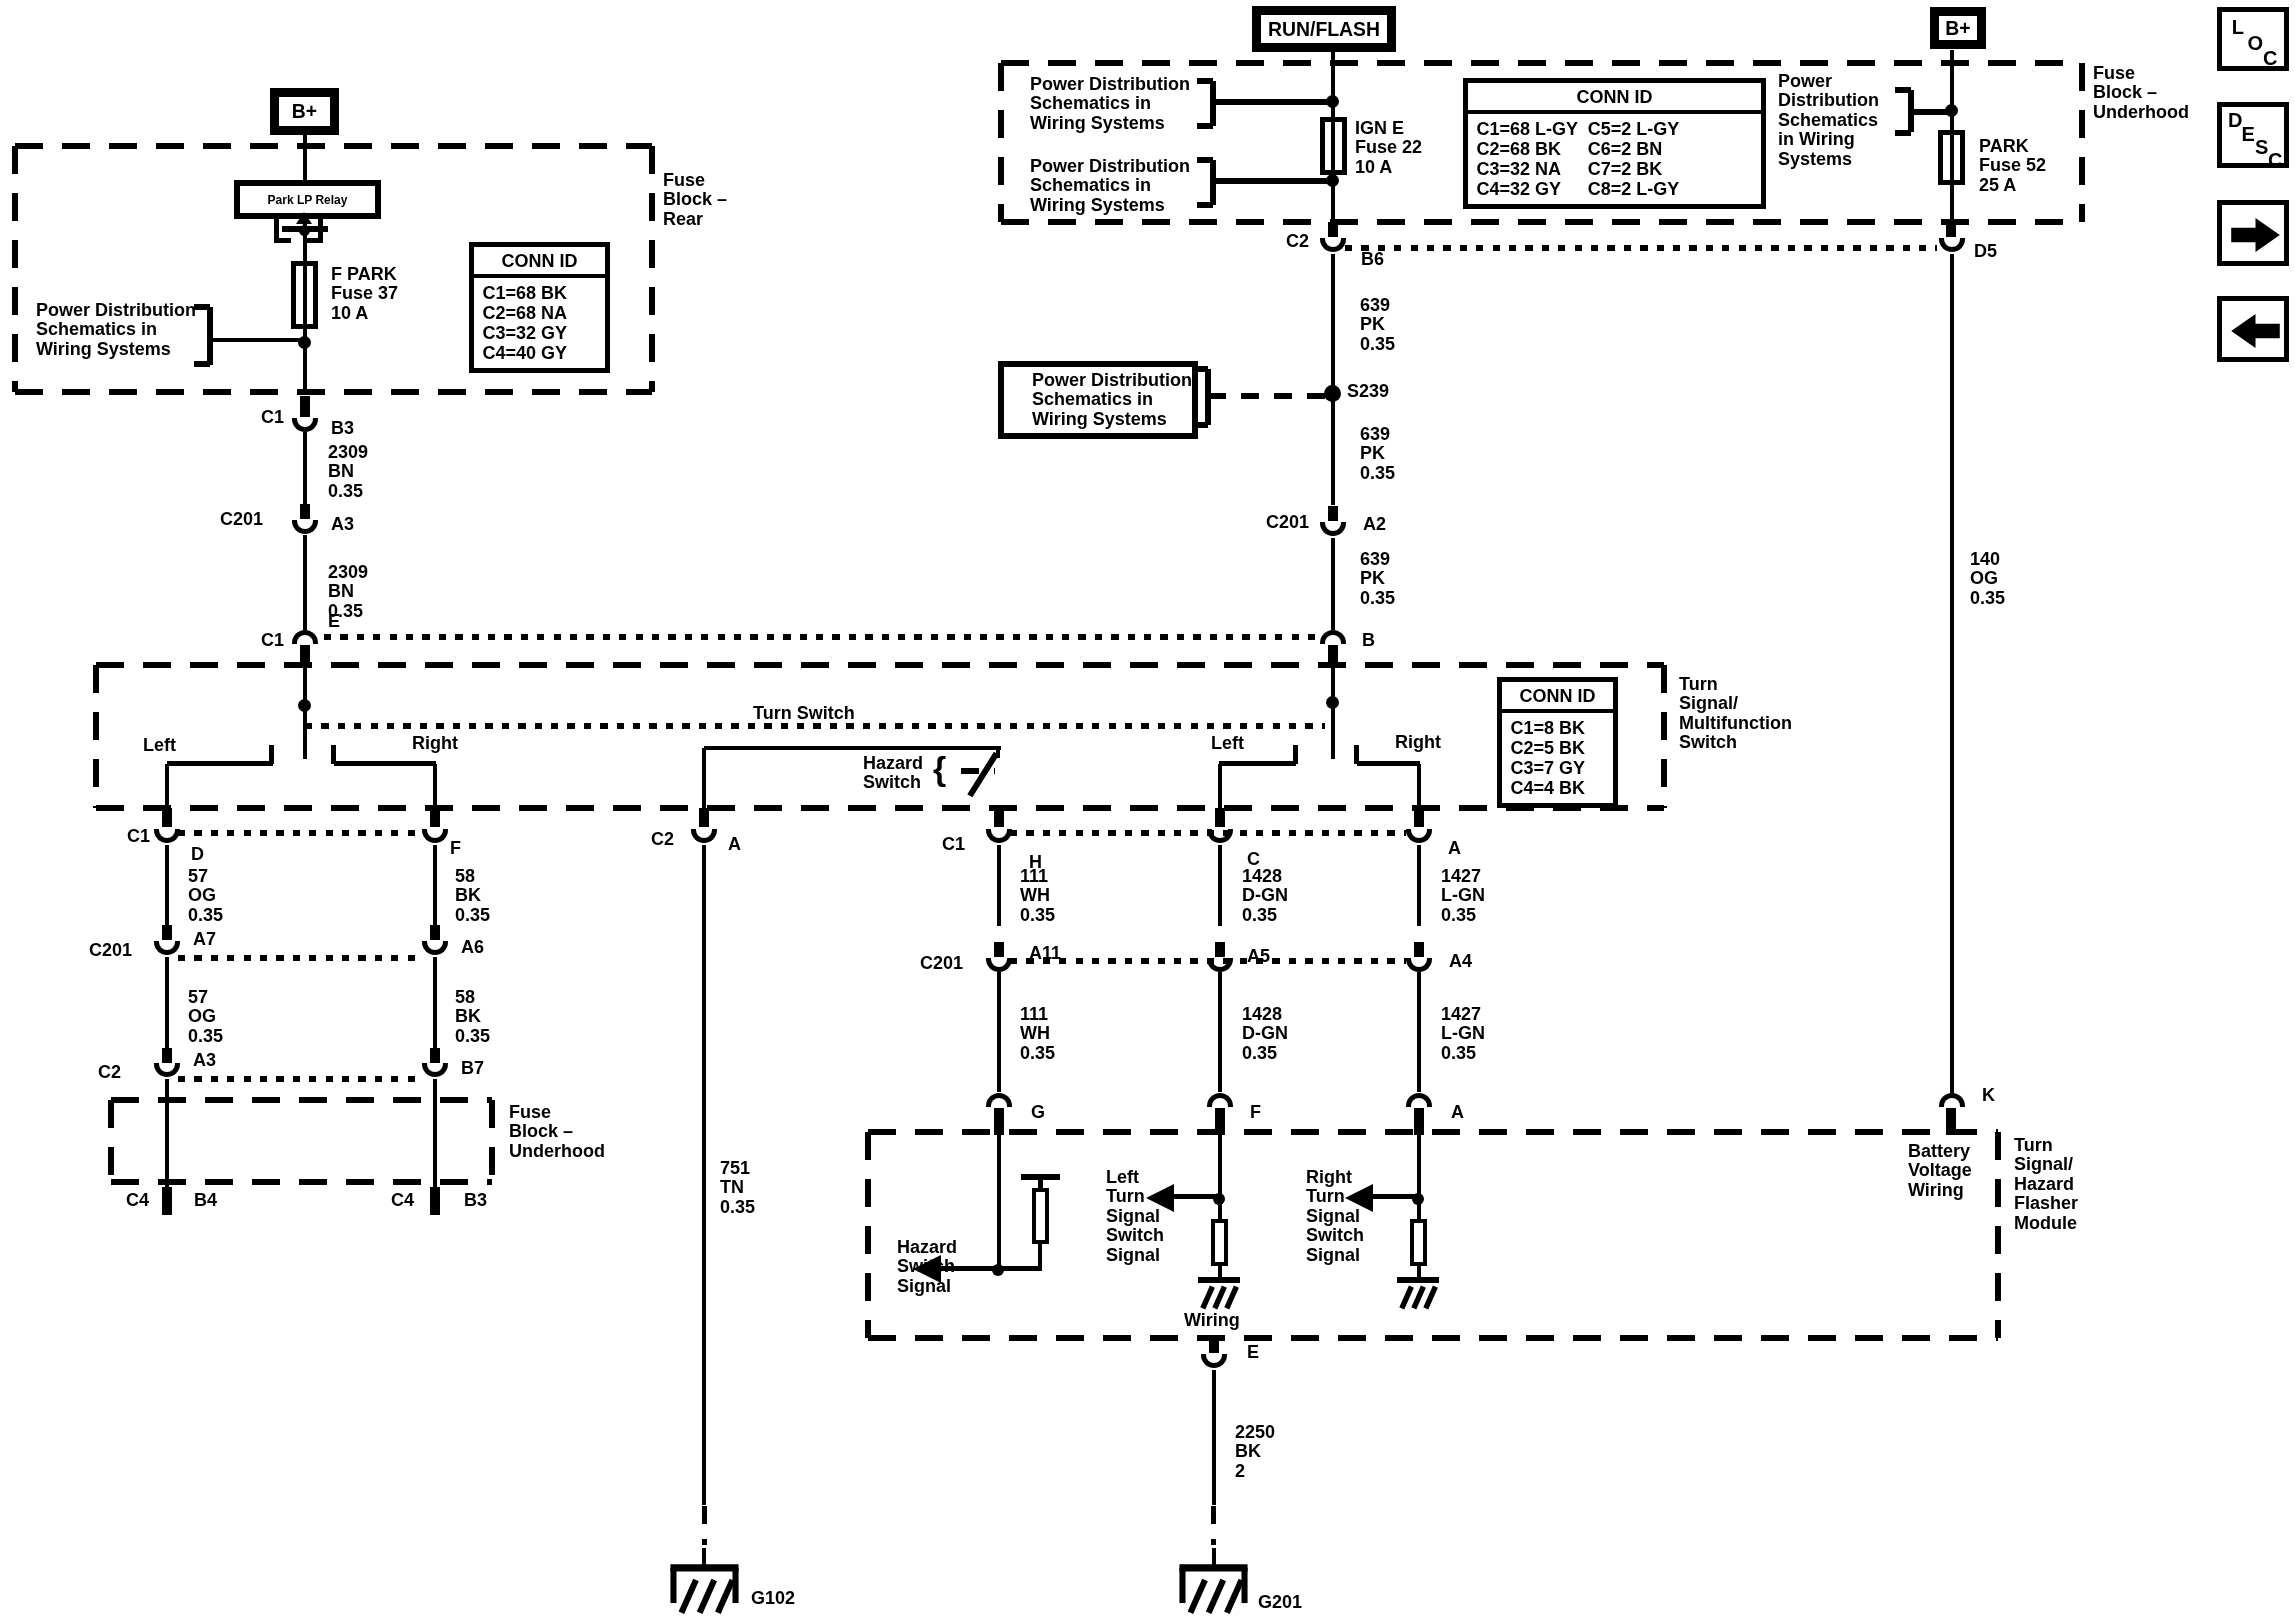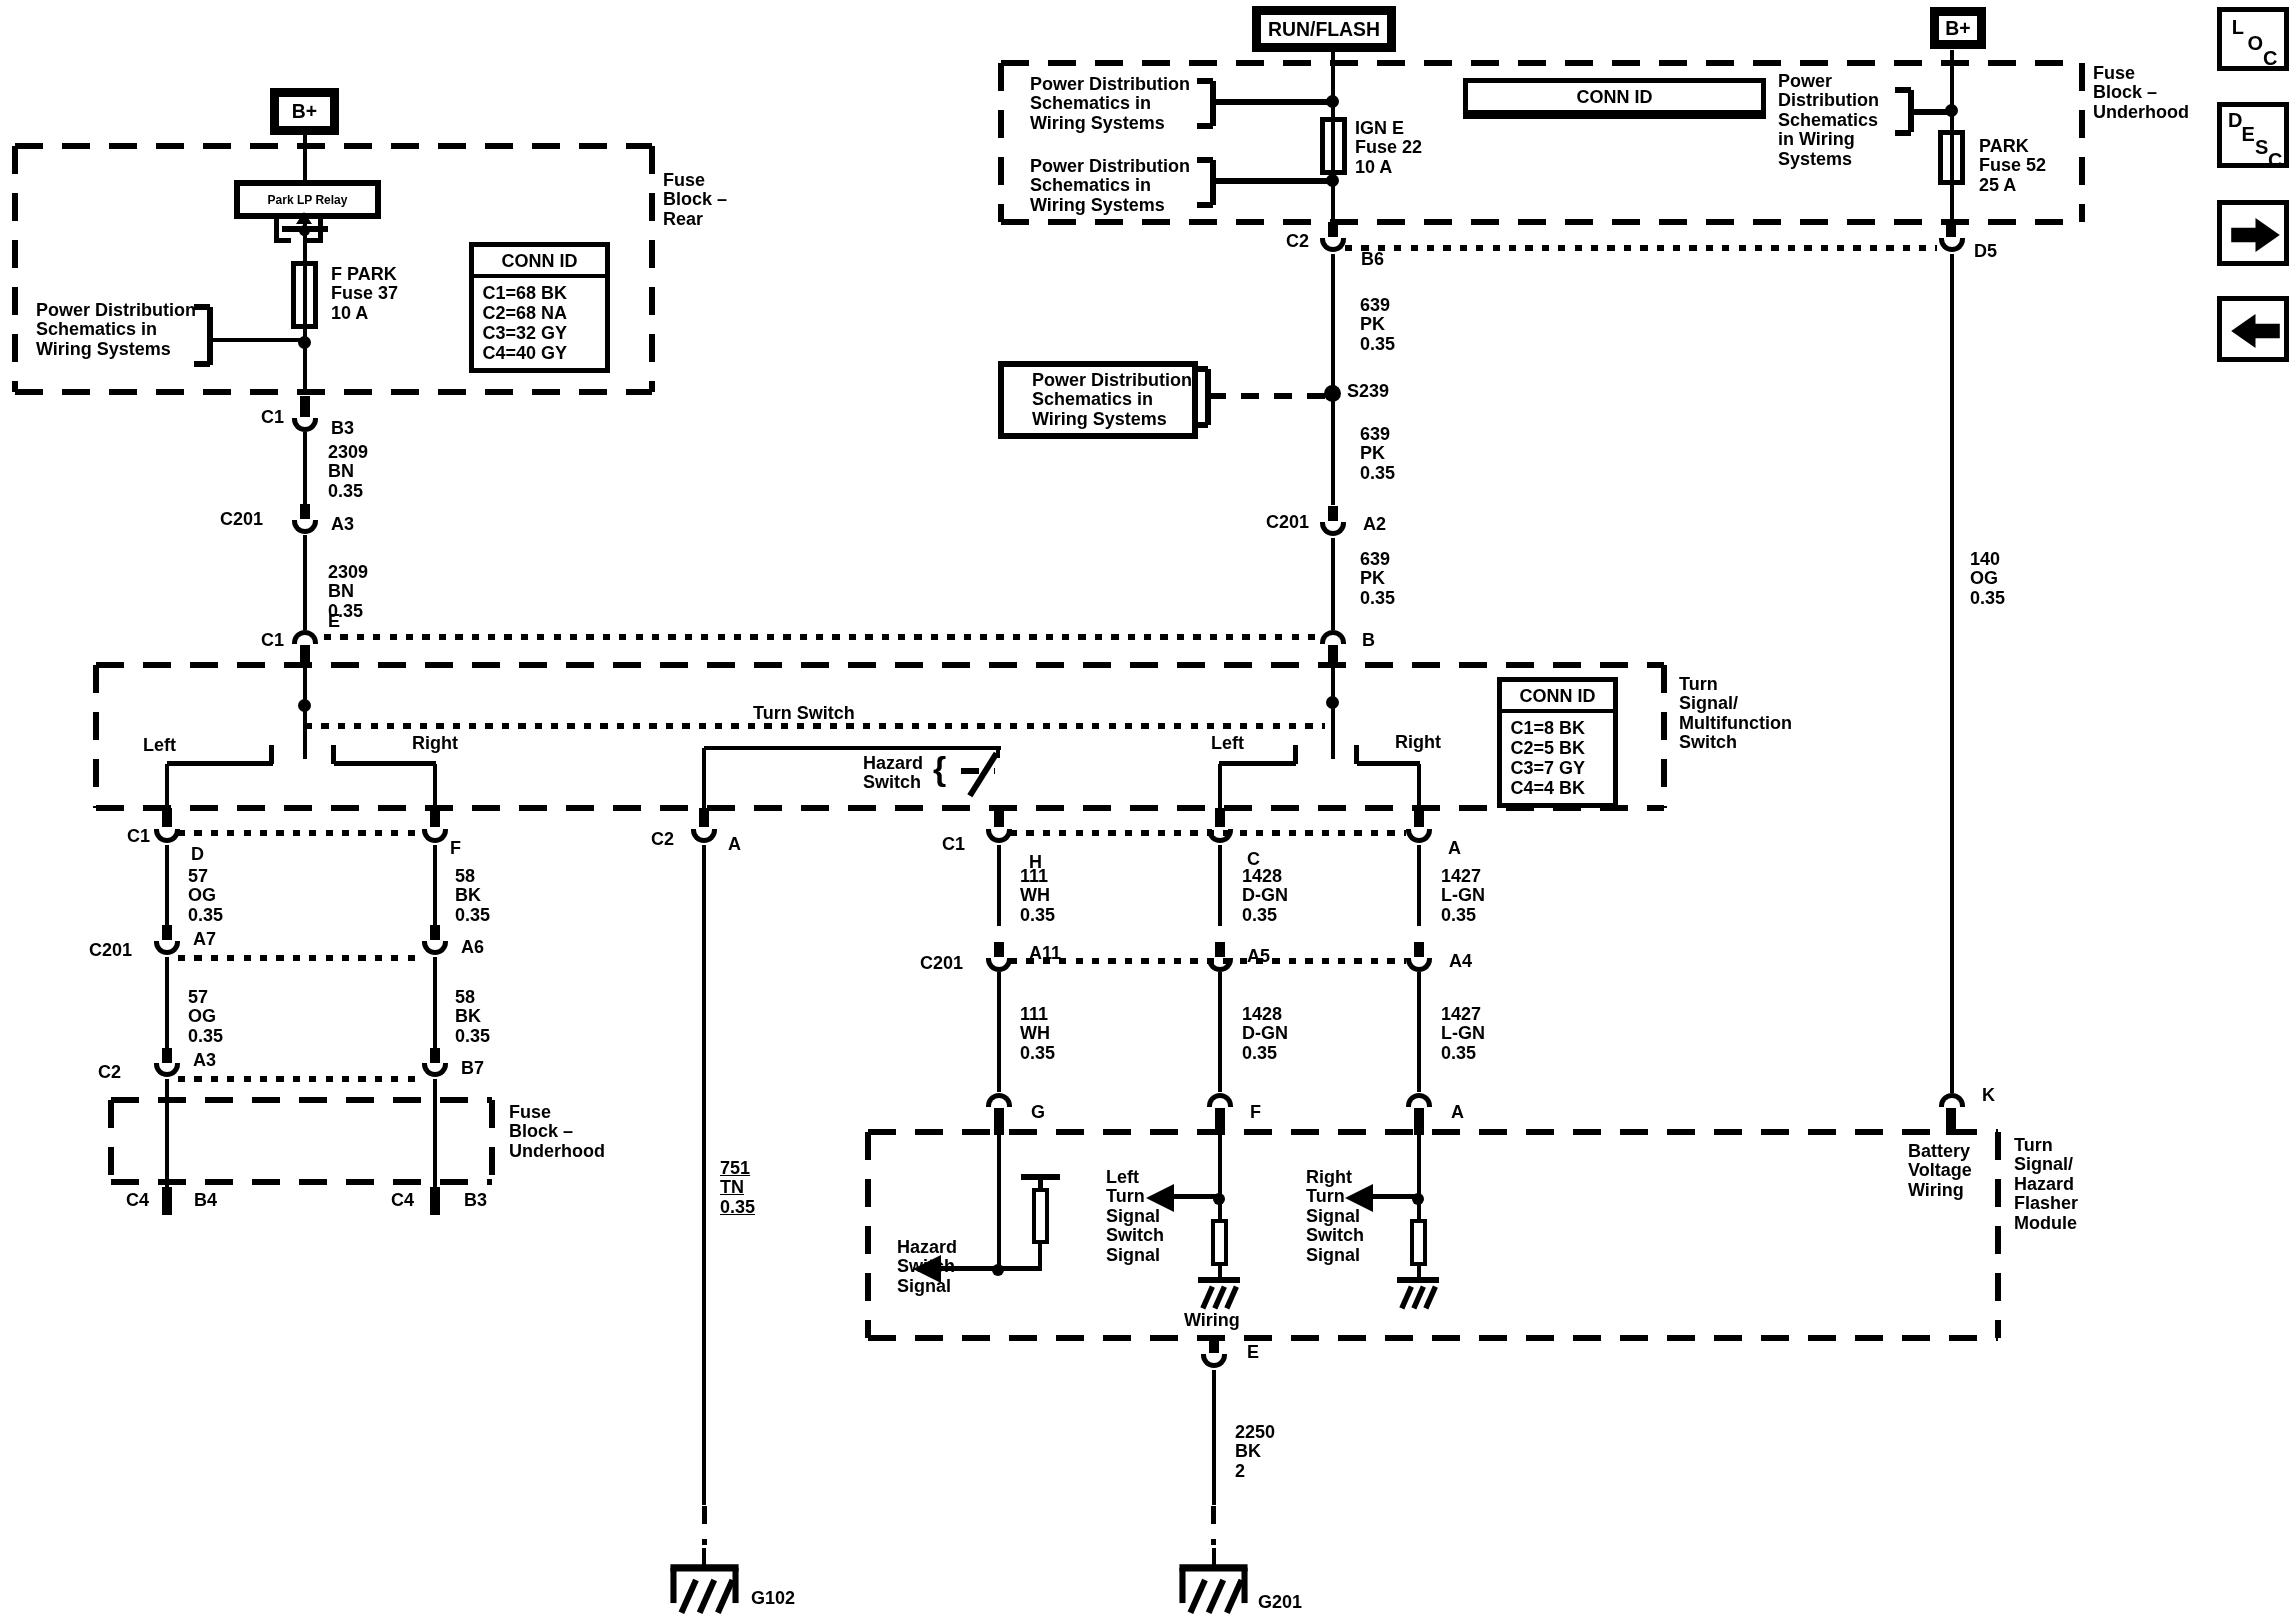--- a/index.html
+++ b/index.html
@@ -156,20 +156,24 @@
     <div class="box" style="left: 234px; top: 180px; width: 147px; height: 39px; display: flex; align-items: center; justify-content: center; font-size: 12px;">Park LP Relay</div>
     <div class="box" style="left: 998px; top: 361px; width: 200px; height: 78px; display: flex; align-items: center; justify-content: center; font-size: 18px;"></div>
     <div class="tbl" style="left: 469px; top: 242px; width: 141px;">
       <div class="hd">CONN ID</div>
       <div class="bd">
         <div class="col"><div>C1=68 BK</div><div>C2=68 NA</div><div>C3=32 GY</div><div>C4=40 GY</div></div>
       </div>
     </div>
     <div class="tbl" style="left: 1463px; top: 78px; width: 303px;">
       <div class="hd">CONN ID</div>
+      <div class="bd">
+        <div class="col"><div>C1=68 L-GY</div><div>C2=68 BK</div><div>C3=32 NA</div><div>C4=32 GY</div></div>
+        <div class="col"><div>C5=2 L-GY</div><div>C6=2 BN</div><div>C7=2 BK</div><div>C8=2 L-GY</div></div>
+      </div>
     </div>
     <div class="tbl" style="left: 1497px; top: 677px; width: 121px;">
       <div class="hd">CONN ID</div>
       <div class="bd">
         <div class="col"><div>C1=8 BK</div><div>C2=5 BK</div><div>C3=7 GY</div><div>C4=4 BK</div></div>
       </div>
     </div>
     <div class="tb" style="left: 36px; top: 301px;"><div>Power Distribution</div><div>Schematics in</div><div>Wiring Systems</div></div>
     <div class="tb" style="left: 663px; top: 171px;"><div>Fuse</div><div>Block –</div><div>Rear</div></div>
     <div class="tb" style="left: 331px; top: 265px;"><div>F PARK</div><div>Fuse 37</div><div>10 A</div></div>
@@ -192,21 +196,21 @@
     <div class="tb" style="left: 455px; top: 867px;"><div>58</div><div>BK</div><div>0.35</div></div>
     <div class="tb" style="left: 1020px; top: 867px;"><div>111</div><div>WH</div><div>0.35</div></div>
     <div class="tb" style="left: 1242px; top: 867px;"><div>1428</div><div>D-GN</div><div>0.35</div></div>
     <div class="tb" style="left: 1441px; top: 867px;"><div>1427</div><div>L-GN</div><div>0.35</div></div>
     <div class="tb" style="left: 188px; top: 988px;"><div>57</div><div>OG</div><div>0.35</div></div>
     <div class="tb" style="left: 455px; top: 988px;"><div>58</div><div>BK</div><div>0.35</div></div>
     <div class="tb" style="left: 1020px; top: 1005px;"><div>111</div><div>WH</div><div>0.35</div></div>
     <div class="tb" style="left: 1242px; top: 1005px;"><div>1428</div><div>D-GN</div><div>0.35</div></div>
     <div class="tb" style="left: 1441px; top: 1005px;"><div>1427</div><div>L-GN</div><div>0.35</div></div>
     <div class="tb" style="left: 509px; top: 1103px;"><div>Fuse</div><div>Block –</div><div>Underhood</div></div>
-    <div class="tb" style="left: 720px; top: 1159px; text-decoration: underline;"><div>751</div><div>TN</div><div>0.35</div></div>
+    <div class="tb" style="left: 720px; top: 1159px;"><div>751</div><div>TN</div><div>0.35</div></div>
     <div class="tb" style="left: 2014px; top: 1136px;"><div>Turn</div><div>Signal/</div><div>Hazard</div><div>Flasher</div><div>Module</div></div>
     <div class="tb" style="left: 1908px; top: 1142px;"><div>Battery</div><div>Voltage</div><div>Wiring</div></div>
     <div class="tb" style="left: 897px; top: 1238px;"><div>Hazard</div><div>Switch</div><div>Signal</div></div>
     <div class="tb" style="left: 1106px; top: 1168px;"><div>Left</div><div>Turn</div><div>Signal</div><div>Switch</div><div>Signal</div></div>
     <div class="tb" style="left: 1306px; top: 1168px;"><div>Right</div><div>Turn</div><div>Signal</div><div>Switch</div><div>Signal</div></div>
     <div class="tb" style="left: 1235px; top: 1423px;"><div>2250</div><div>BK</div><div>2</div></div>
     <div class="lbl" style="left: 261px; top: 408px;">C1</div>
     <div class="lbl" style="left: 331px; top: 419px;">B3</div>
     <div class="lbl" style="left: 220px; top: 510px;">C201</div>
     <div class="lbl" style="left: 331px; top: 515px;">A3</div>

